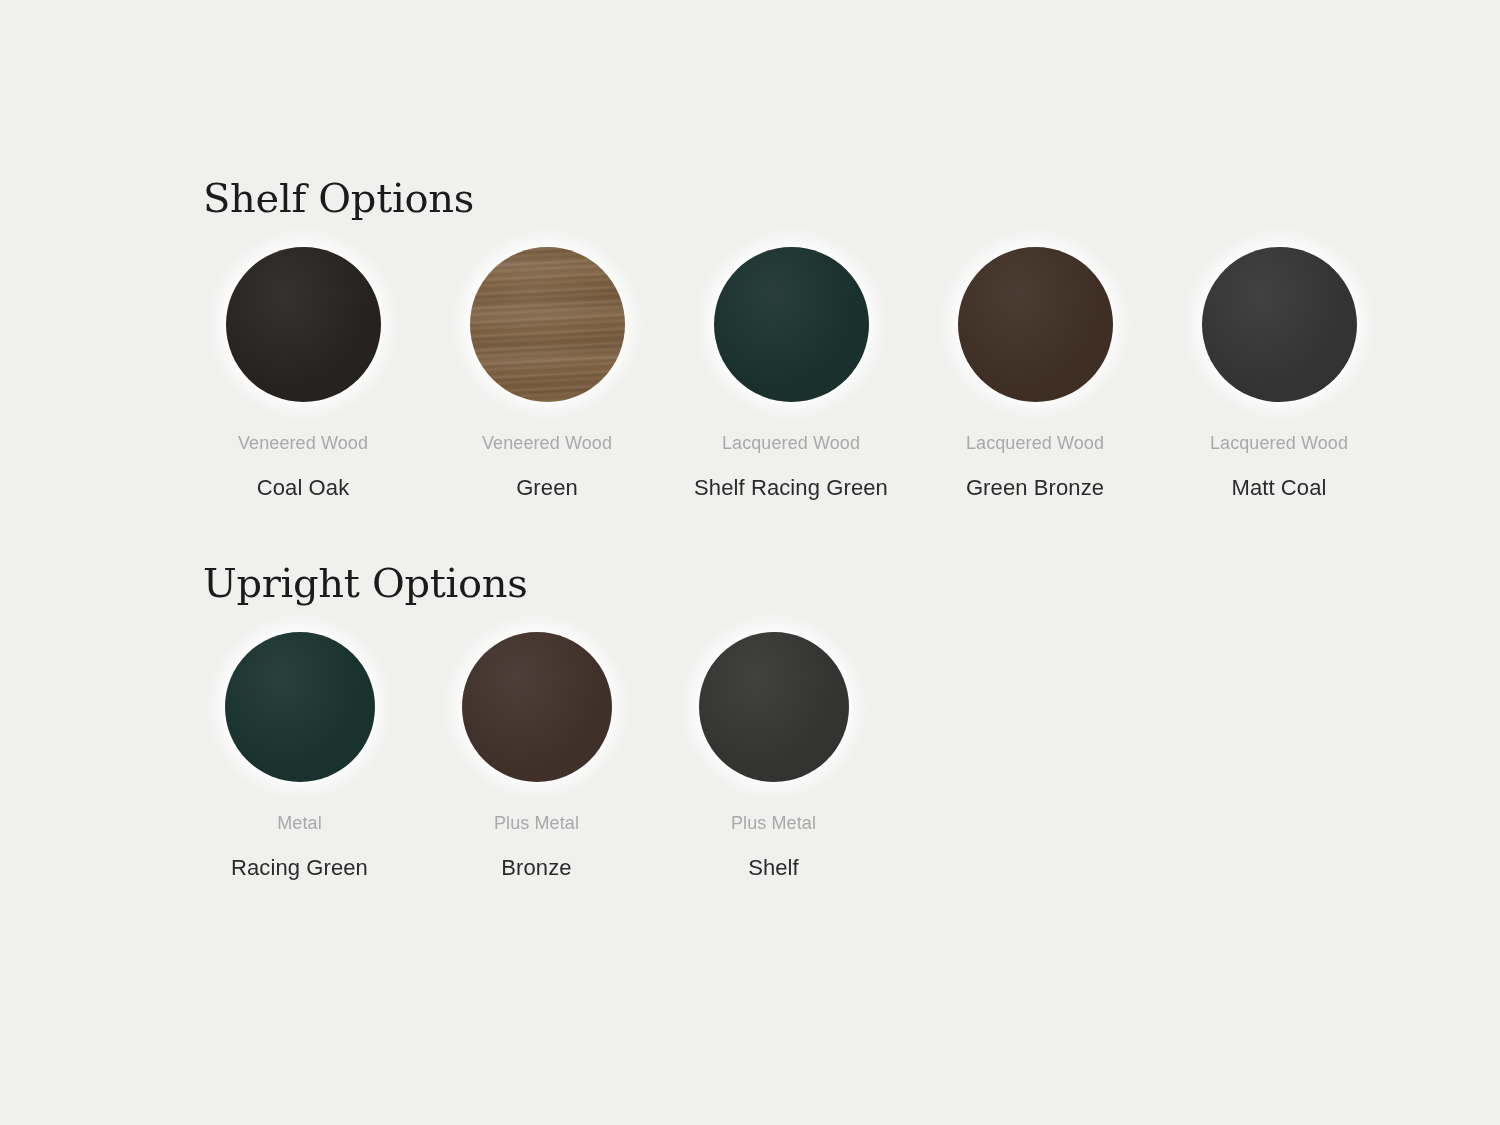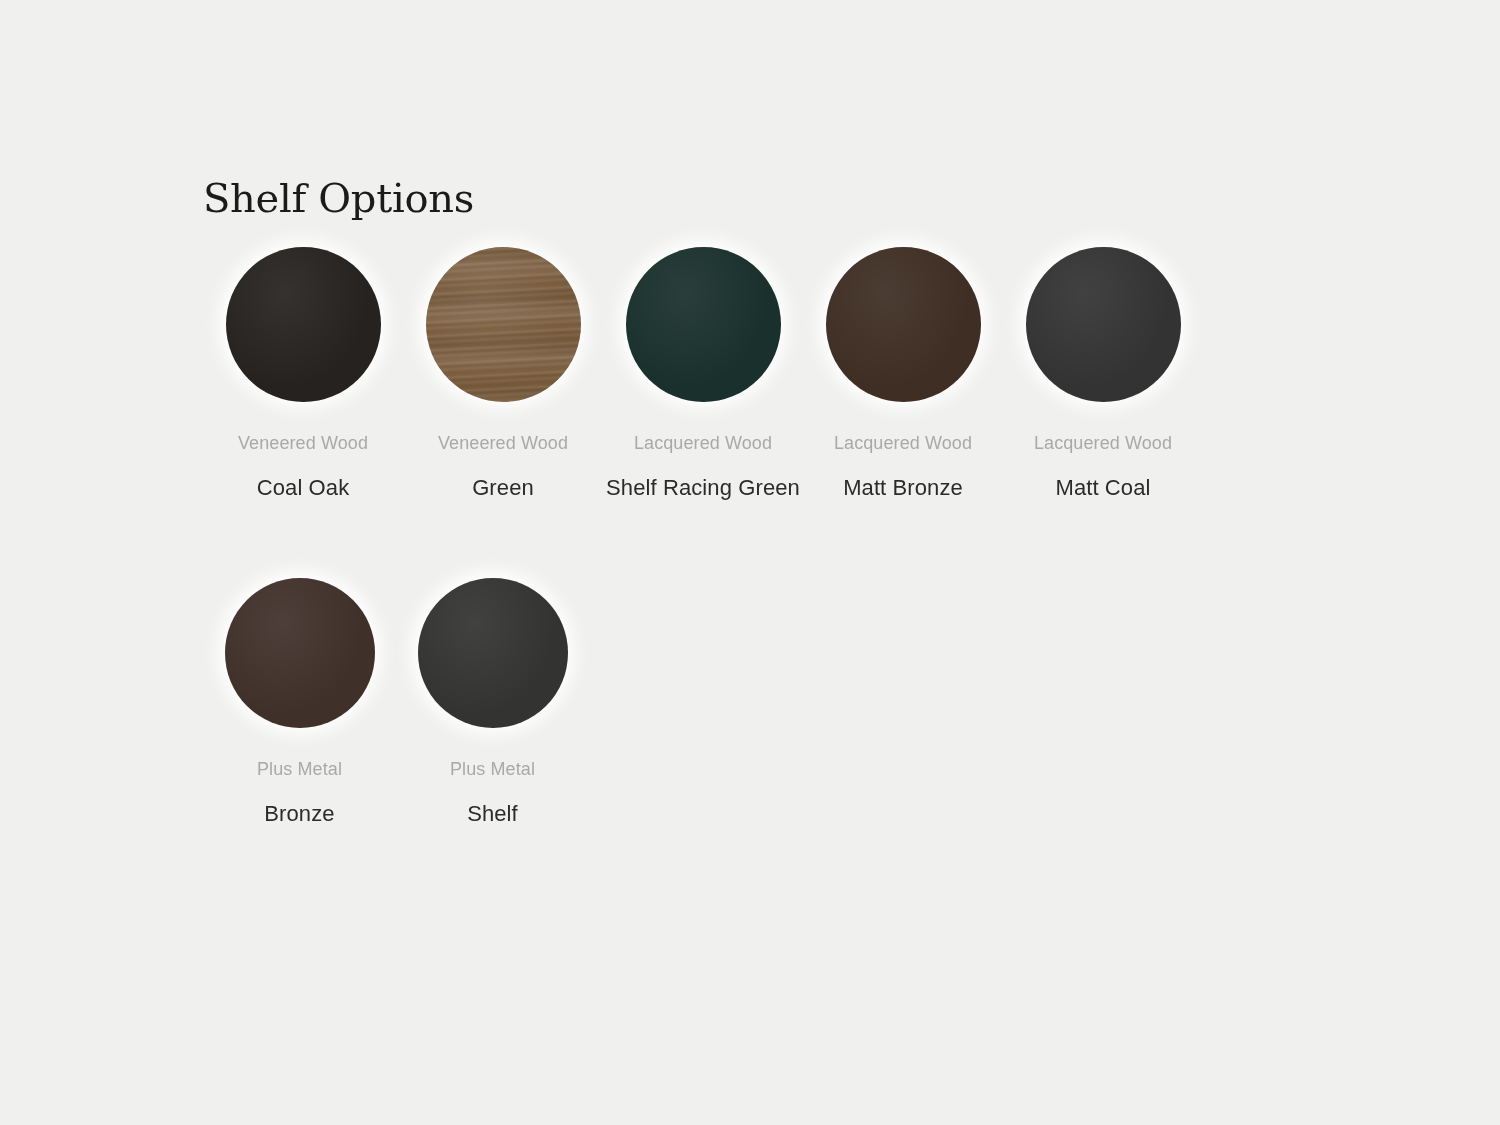--- a/index.html
+++ b/index.html
@@ -34,20 +34,21 @@
     letter-spacing: -0.3px;
     color: #1b1b1b;
     margin: 0 0 8px 0;
     line-height: 1.15;
     white-space: nowrap;
   }
 
   .swatch-row {
     display: flex;
     align-items: flex-start;
+    gap: 44px;
   }
 
   .swatch {
     display: flex;
     flex-direction: column;
     align-items: center;
     text-align: center;
   }
 
   
@@ -183,44 +184,57 @@
 
       <div class="swatch">
         <div class="disc-wrap">
           <div class="disc-glow"></div>
           <div class="disc" style="background-color: rgb(62, 46, 36);">
             <div class="sheen"></div>
           </div>
         </div>
         <div class="caption">
           <div class="caption-sub">Lacquered Wood</div>
-          <div class="caption-name">Matt Bronze</div>
+          <div class="caption-name">Green Bronze</div>
         </div>
       </div>
 
       <div class="swatch">
         <div class="disc-wrap">
           <div class="disc-glow"></div>
           <div class="disc" style="background-color: rgb(51, 51, 51);">
             <div class="sheen"></div>
           </div>
         </div>
         <div class="caption">
           <div class="caption-sub">Lacquered Wood</div>
           <div class="caption-name">Matt Coal</div>
         </div>
       </div>
 
     </div>
   </div>
 
   <div class="section section-upright">
+    <h2 class="section-title">Upright Options</h2>
 
     <div class="swatch-row row-upright">
 
+      <div class="swatch">
+        <div class="disc-wrap">
+          <div class="disc-glow"></div>
+          <div class="disc" style="background-color: rgb(25, 50, 45);">
+            <div class="sheen"></div>
+          </div>
+        </div>
+        <div class="caption">
+          <div class="caption-sub">Metal</div>
+          <div class="caption-name">Racing Green</div>
+        </div>
+      </div>
 
       <div class="swatch">
         <div class="disc-wrap">
           <div class="disc-glow"></div>
           <div class="disc" style="background-color: rgb(64, 48, 42);">
             <div class="sheen"></div>
           </div>
         </div>
         <div class="caption">
           <div class="caption-sub">Plus Metal</div>

